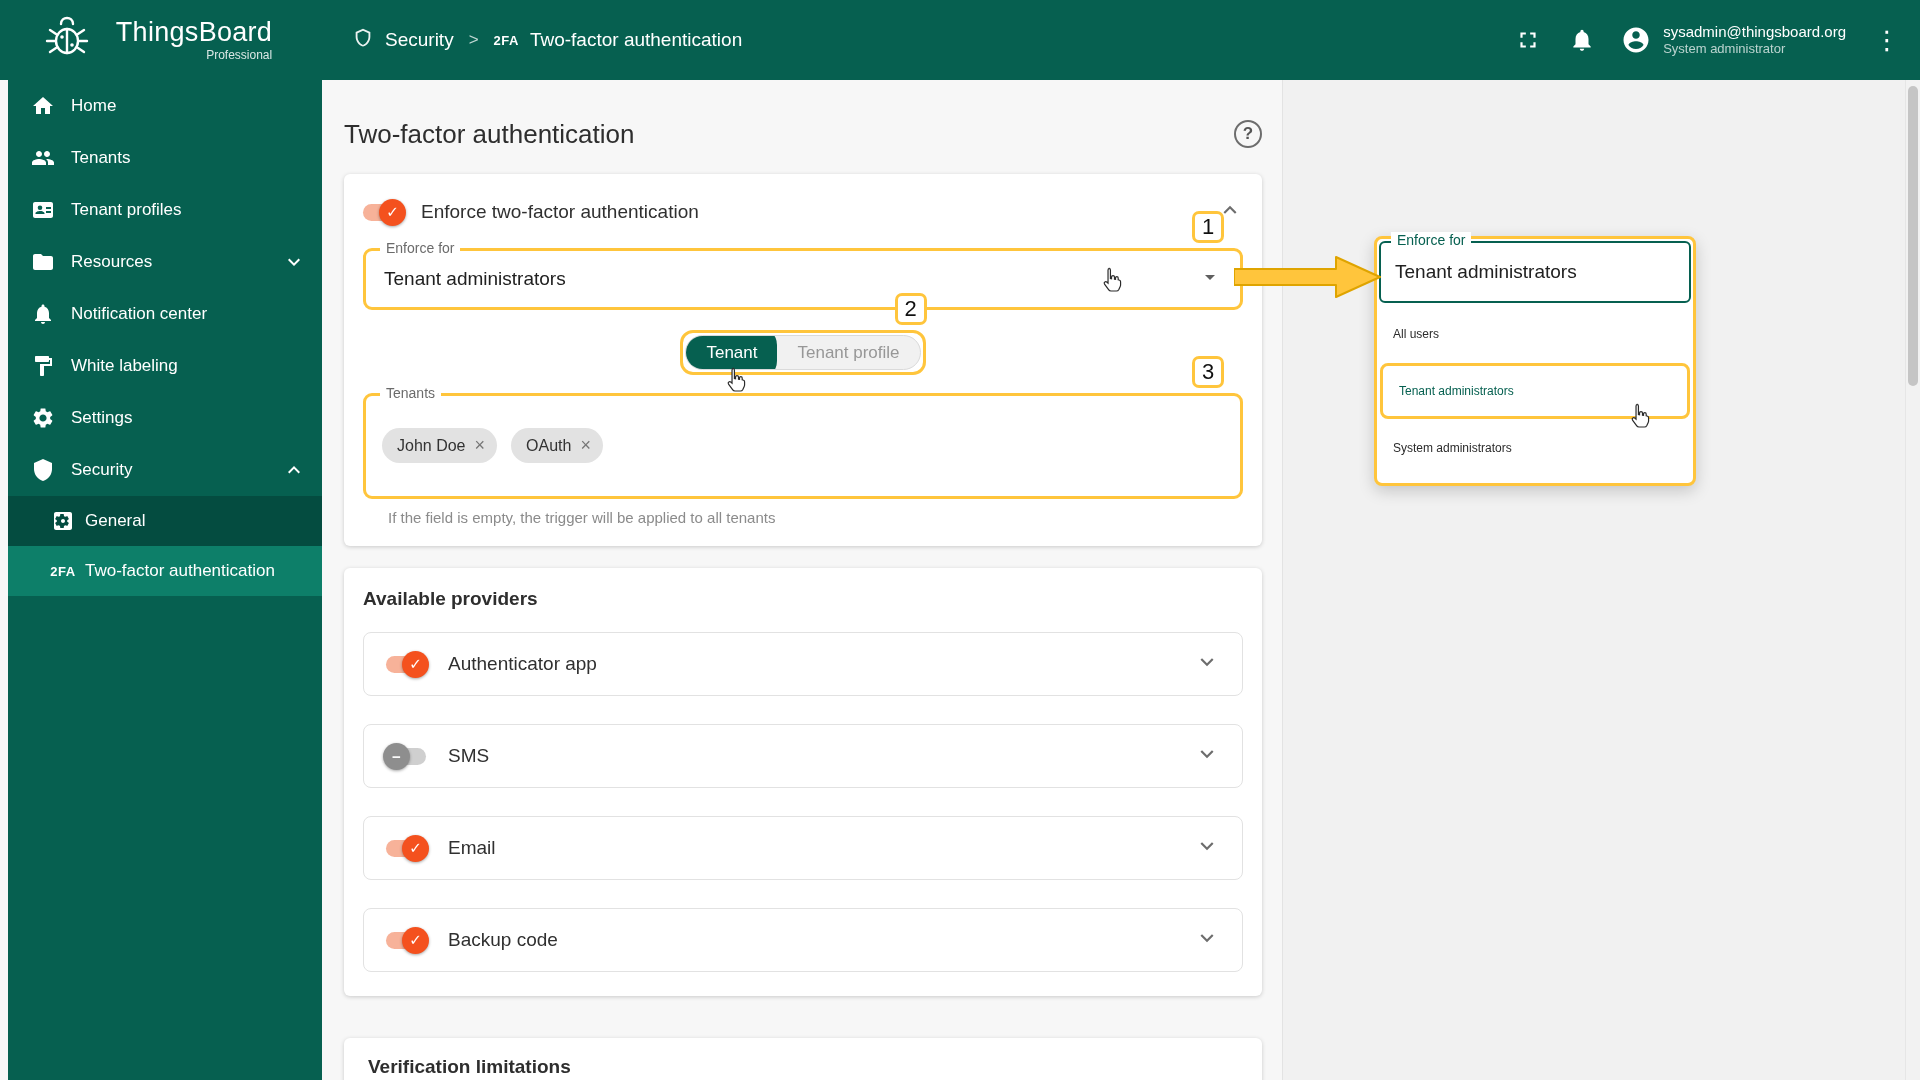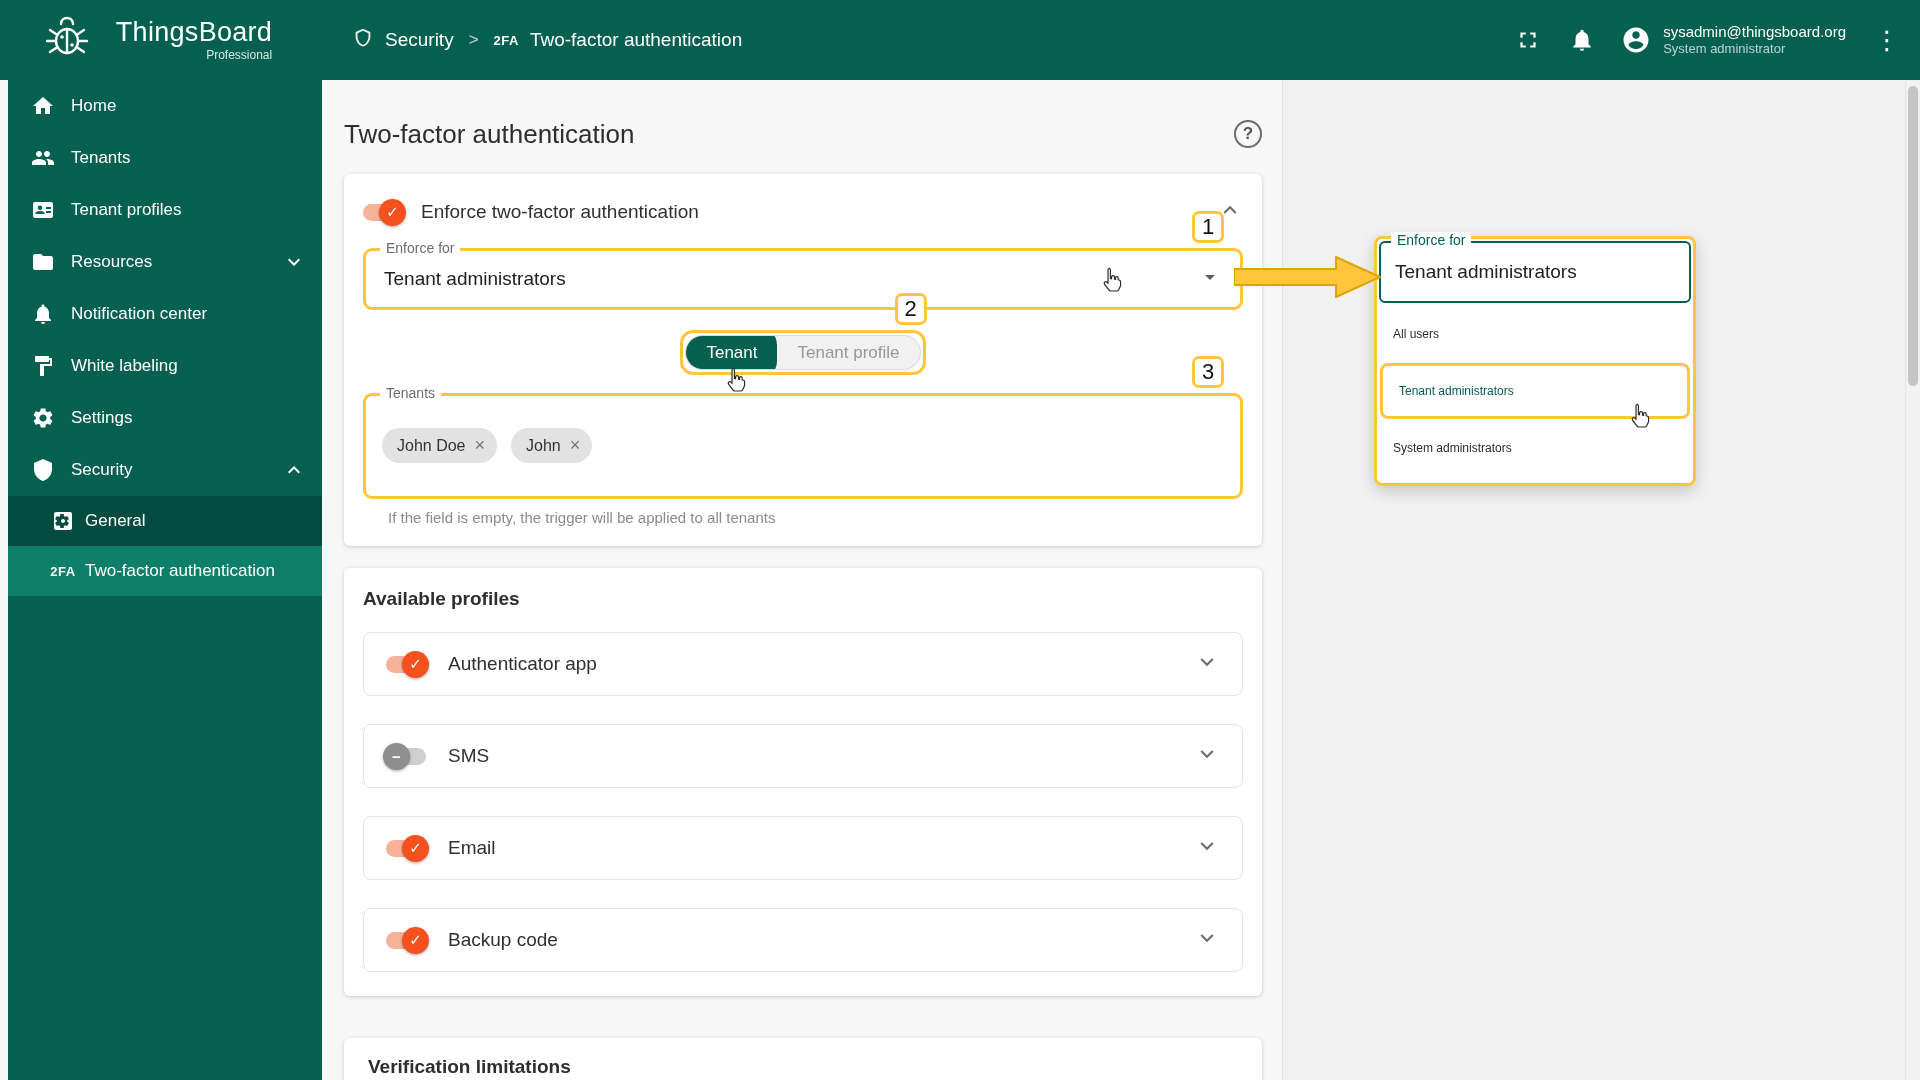--- a/index.html
+++ b/index.html
@@ -315,30 +315,30 @@
 
       <div class="anno-field">
         <span class="field-label">Tenants</span>
         <div class="num-badge">3</div>
         <div class="tenants-inner">
           <div class="chip">
             <span>John Doe</span>
             <span class="chip-x">×</span>
           </div>
           <div class="chip">
-            <span>John</span>
+            <span>OAuth</span>
             <span class="chip-x">×</span>
           </div>
         </div>
       </div>
       <div class="hint">If the field is empty, the trigger will be applied to all tenants</div>
     </div>
 
     <div class="card card2">
-      <div class="section-title">Available profiles</div>
+      <div class="section-title">Available providers</div>
 
       <div class="provider">
         <div class="switch on">
             <div class="knob">✓</div>
           </div>
         <span class="provider-label">Authenticator app</span>
         <span class="prov-chev"><svg viewBox="0 0 24 24" width="26" height="26">
               <path fill="#6d6d6d" d="M16.59 8.59L12 13.17 7.41 8.59 6 10l6 6 6-6z"></path>
             </svg></span>
       </div>

